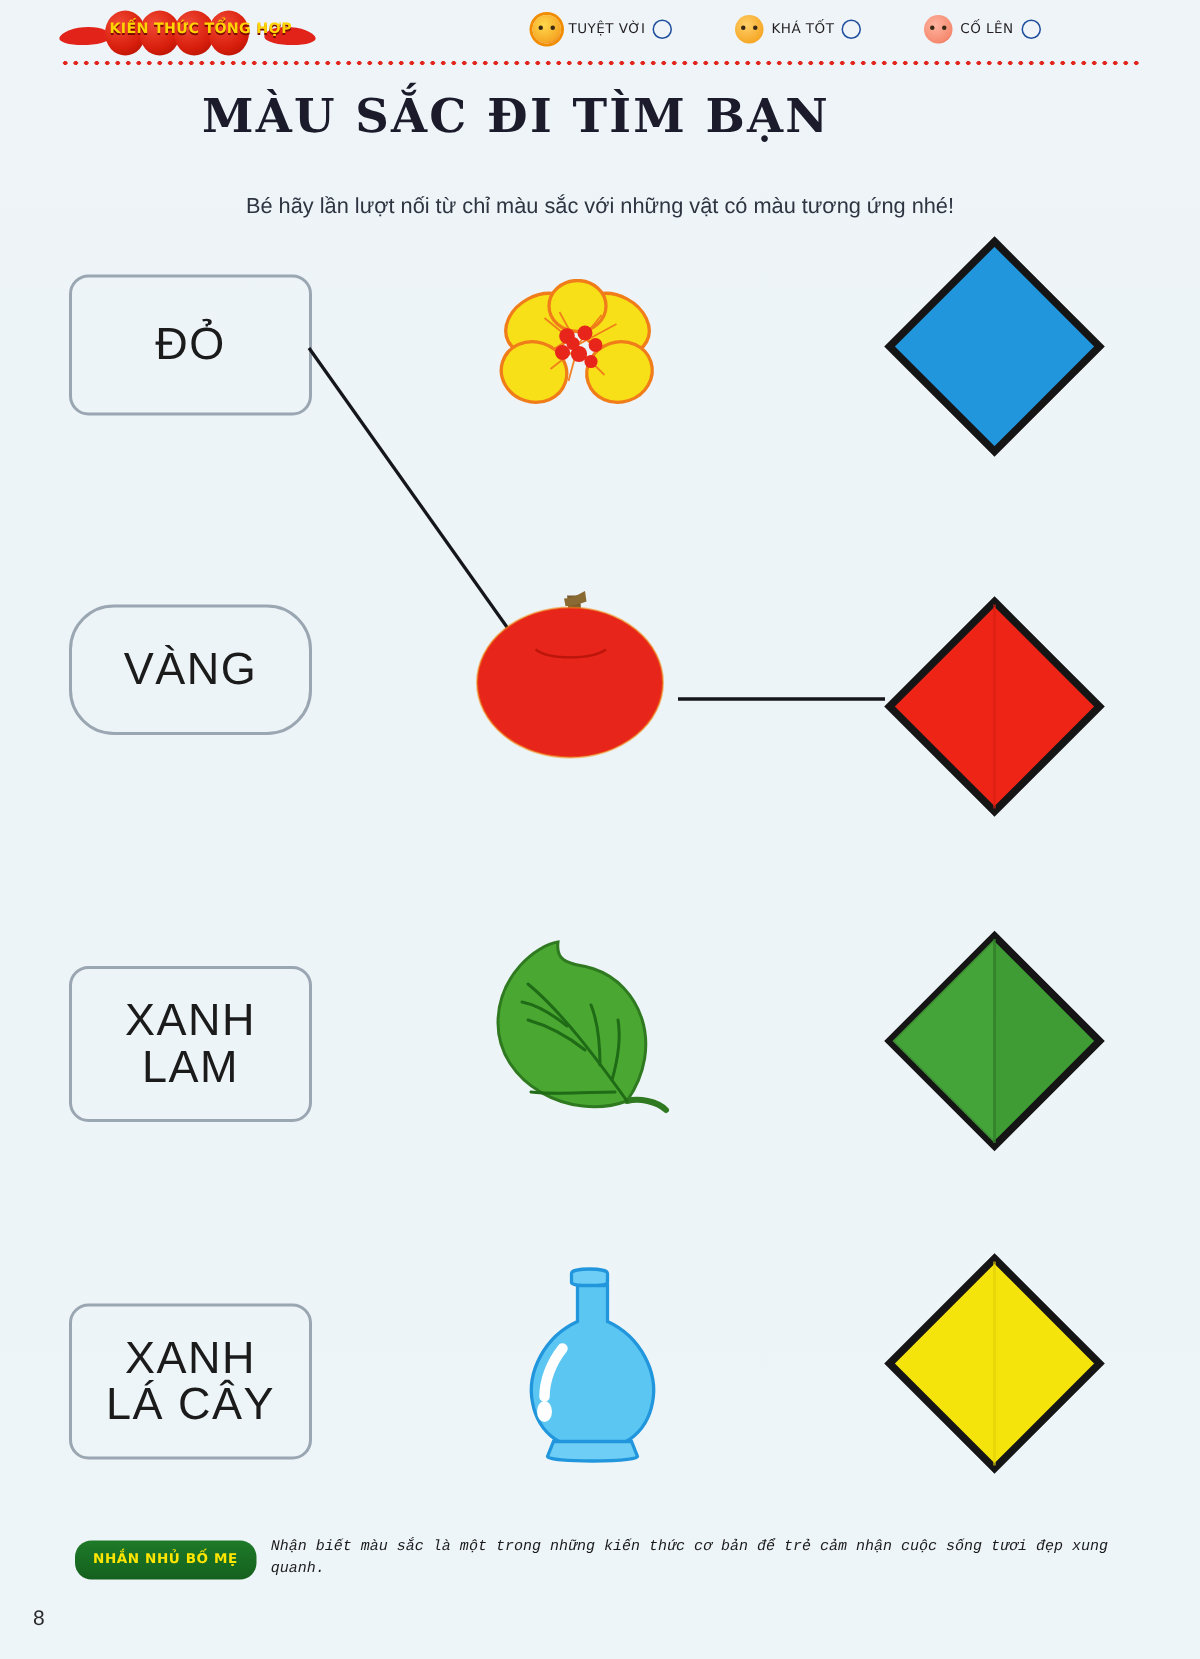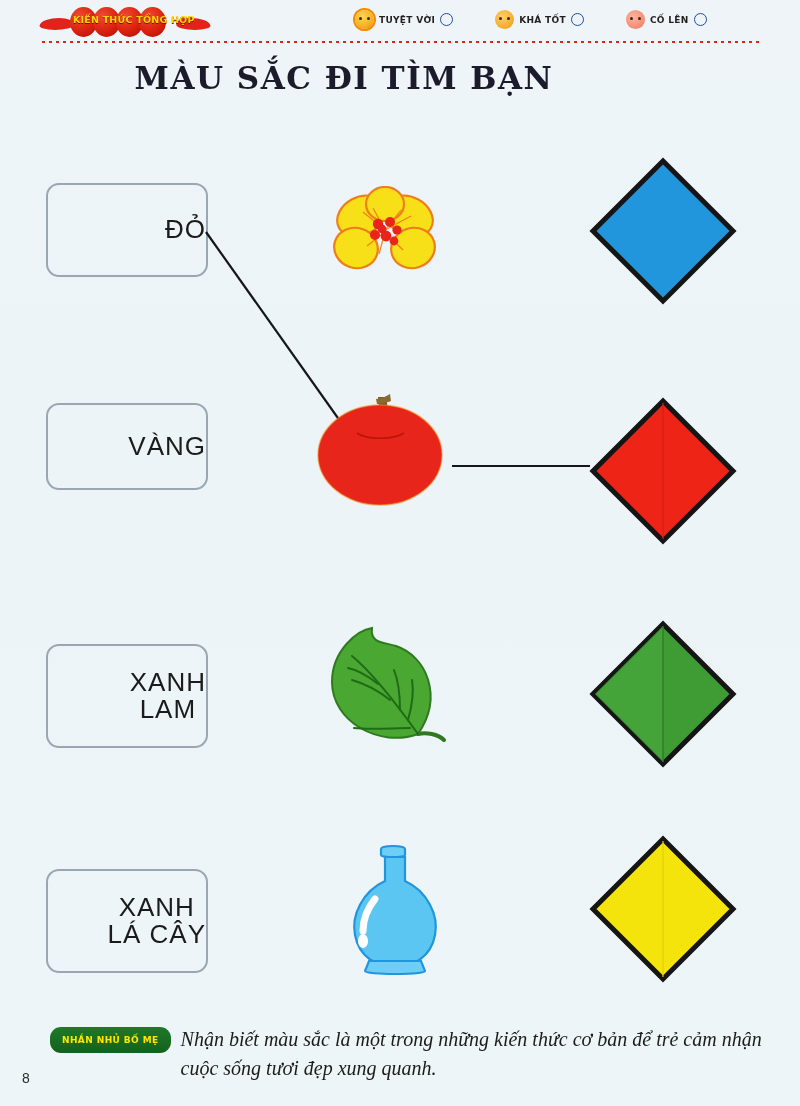--- a/index.html
+++ b/index.html
@@ -111,21 +111,21 @@
     width: 3px; height: 3px;
     background: #3a2a14;
     border-radius: 50%;
     top: 7px;
   }
   .sticker-face::before { left: 4px; }
   .sticker-face::after  { right: 4px; }
   .sticker-label {
     font-family: "DejaVu Sans", sans-serif;
     font-size: 9px;
-    font-weight: bold;
+    font-weight: normal;
     color: #231f20;
     letter-spacing: 0.3px;
     white-space: nowrap;
   }
   .sticker-circle {
     width: 11px;
     height: 11px;
     border: 1.3px solid #1f4e9c;
     border-radius: 50%;
   }
@@ -166,30 +166,30 @@
   }
 
   
   .word-box {
     position: absolute;
     border: 2px solid #9aa6b2;
     border-radius: 13px;
     background: transparent;
     display: flex;
     align-items: center;
-    justify-content: flex-end;
+    justify-content: center;
     text-align: center;
     color: #1b1b1b;
     font-family: "Liberation Sans", sans-serif;
-    font-size: 26px;
+    font-size: 30px;
     line-height: 1.04;
     letter-spacing: 1px;
   }
   #box-do    { left: 46px; top: 183px; width: 158px; height: 90px; }
-  #box-vang  { left: 46px; top: 403px; width: 158px; height: 83px; }
+  #box-vang  { left: 46px; top: 403px; width: 158px; height: 83px; border-radius: 30px; }
   #box-lam   { left: 46px; top: 644px; width: 158px; height: 100px; }
   #box-lacay { left: 46px; top: 869px; width: 158px; height: 100px; }
 
   
   .connectors {
     position: absolute;
     inset: 0;
     pointer-events: none;
   }
 
@@ -224,23 +224,23 @@
     border-radius: 11px;
     padding: 8px 12px;
     color: #ffe600;
     font-family: "DejaVu Sans", sans-serif;
     font-size: 9px;
     font-weight: bold;
     letter-spacing: 0.4px;
     white-space: nowrap;
   }
   .footer-note {
-    font-family: Liberation Serif, serif;
+    font-family: Liberation Mono, monospace;
     font-style: italic;
-    font-size: 20px;
+    font-size: 10px;
     line-height: 1.45;
     color: #1b1b1b;
   }
   .page-num {
     position: absolute;
     left: 22px;
     top: 1070px;
     font-size: 14px;
     color: #2b2b2b;
     font-family: "Liberation Sans", sans-serif;
@@ -284,20 +284,21 @@
         <span class="sticker-label">CỐ LÊN</span>
         <span class="sticker-circle"></span>
       </div>
 
     </div>
 
     <div class="dotted-rule"></div>
   </div>
 
   <div class="title">MÀU SẮC ĐI TÌM BẠN</div>
+  <div class="instruction">Bé hãy lần lượt nối từ chỉ màu sắc với những vật có màu tương ứng nhé!</div>
 
   <div class="word-box" id="box-do">
     <span>ĐỎ</span>
   </div>
   <div class="word-box" id="box-vang">
     <span>VÀNG</span>
   </div>
   <div class="word-box" id="box-lam">
     <span style="white-space:pre-line">XANH
 LAM</span>

